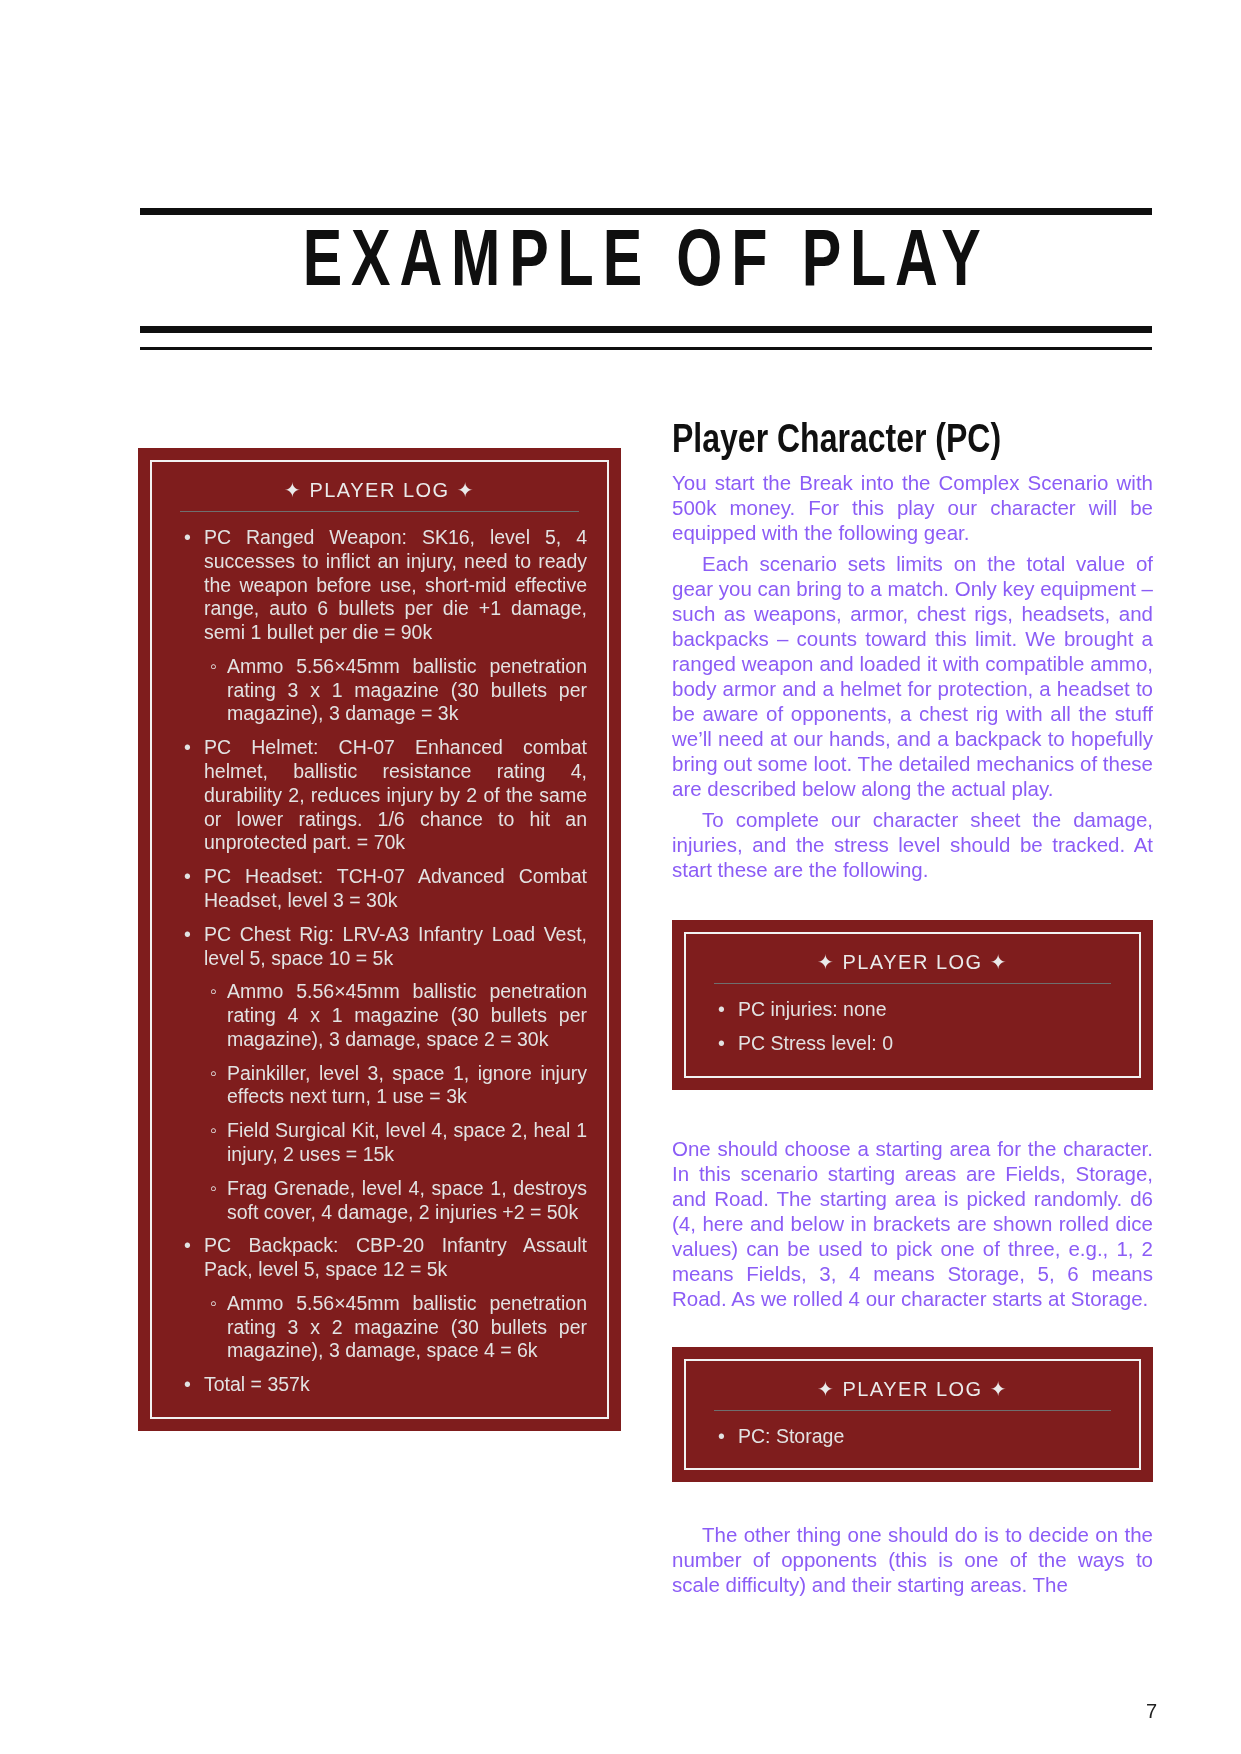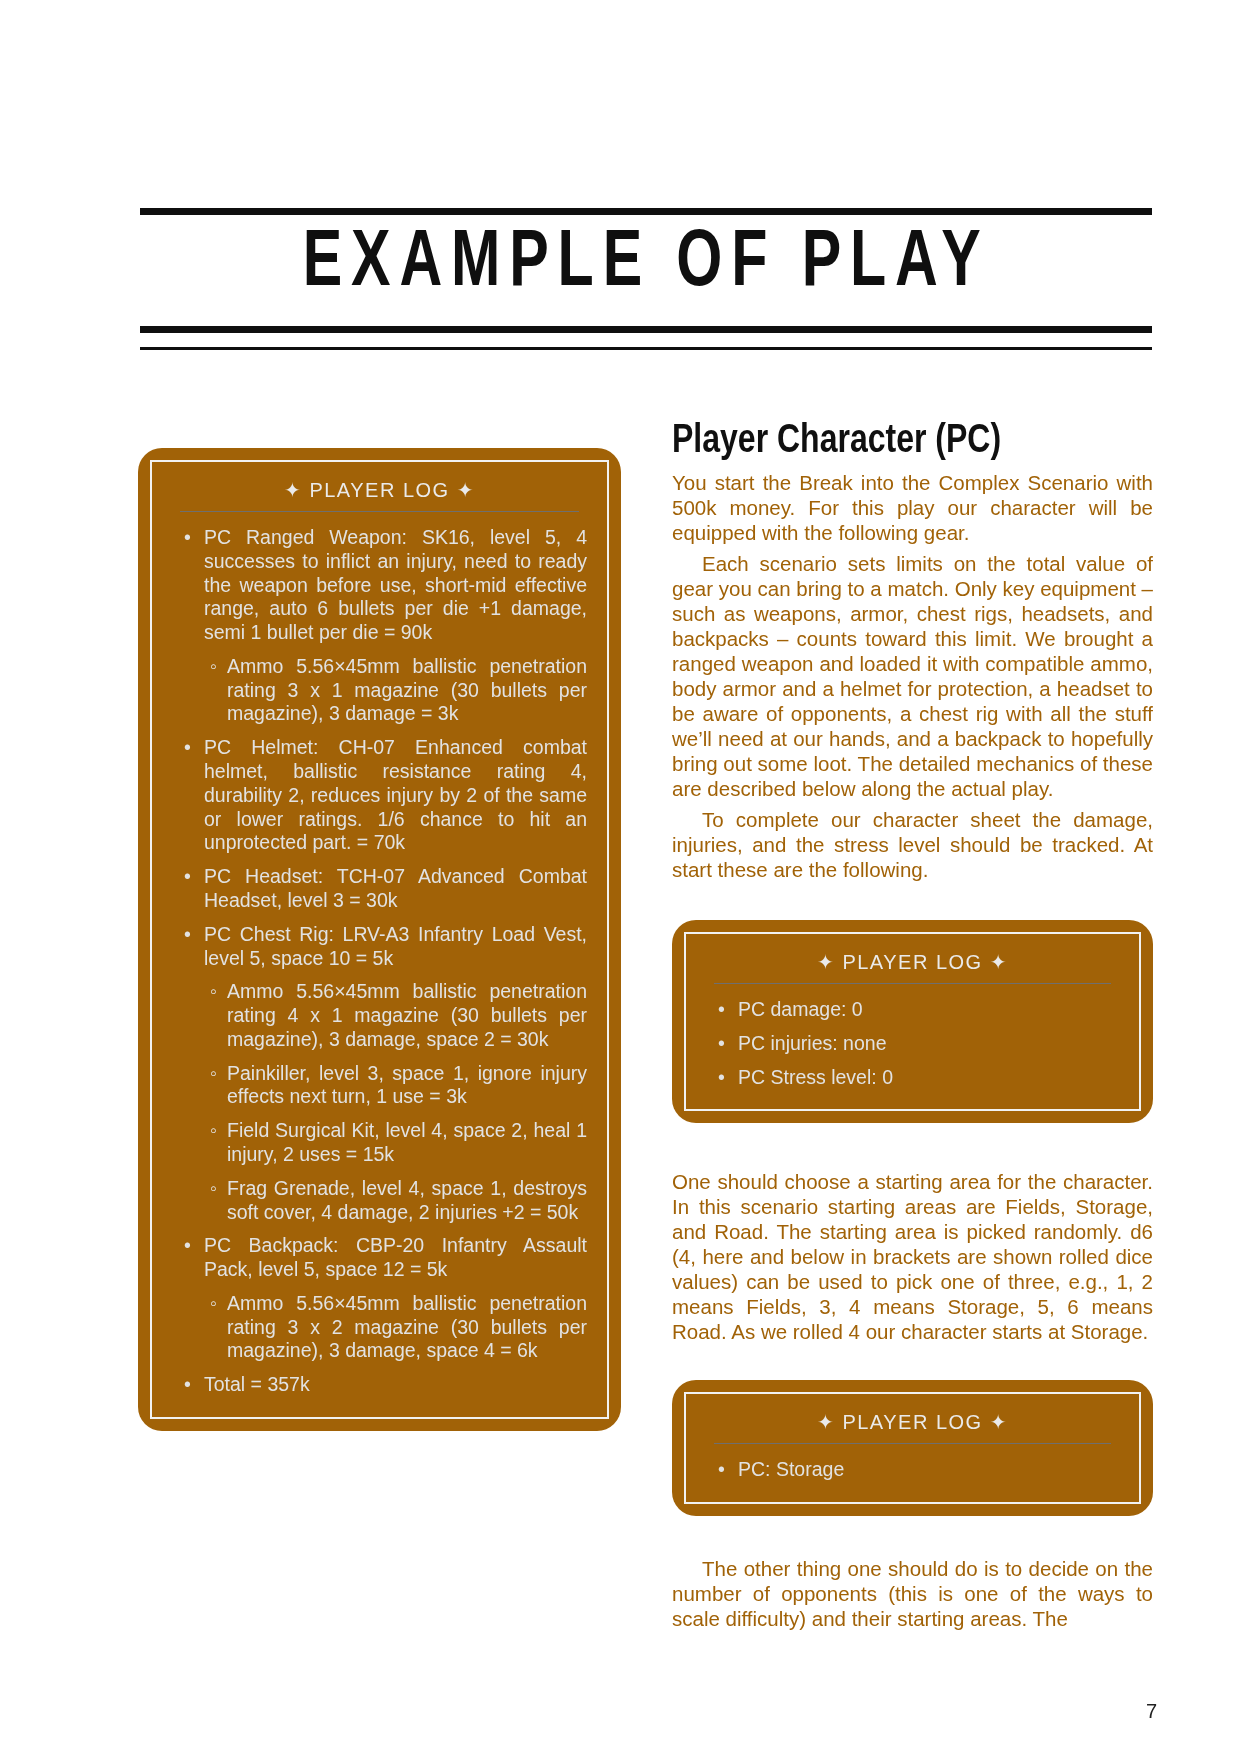--- a/index.html
+++ b/index.html
@@ -13,21 +13,21 @@
   .rule-thin   { top:327px; height:3px; }
 
   .big-title { position:absolute; left:140px; top:194px; width:1012px; text-align:center; }
   .big-title span {
     display:inline-block; transform:scaleX(0.74); transform-origin:center;
     font-size:80px; font-weight:bold; letter-spacing:12px; color:#0f0f0f;
     white-space:nowrap; line-height:1.1;
   }
 
   
-  .log-box { background:#a16207; padding:12px;border-radius:24px; }
+  .log-box { background:#7f1d1d; padding:12px; }
   .log-inner { border:2px solid #f2f2f2; padding:14px 20px 18px 20px; }
   .log-title {
     color:#eaeaea; text-align:center; font-size:20px; letter-spacing:1.5px;
     padding-bottom:9px; border-bottom:1px solid #6f6f6f; margin:2px 8px 14px 8px;
   }
   .log-list { list-style:none; margin:0; padding:0; }
   .log-list li {
     position:relative; color:#e2e2e2; font-size:19.5px; line-height:1.22;
     text-align:justify; margin-bottom:10px;
   }
@@ -39,21 +39,21 @@
 
   .left-col  { position:absolute; left:138px; top:428px; width:483px; }
   .right-col { position:absolute; left:672px; top:396px; width:481px; }
 
   .sec-heading { margin:0 0 10px 0; }
   .sec-heading span {
     display:inline-block; transform:scaleX(0.8); transform-origin:left center;
     font-size:40px; font-weight:bold; color:#101010; white-space:nowrap; line-height:1.1;
   }
   .right-col p {
-    font-size:20.5px; line-height:25px; text-align:justify; color:#a16207;
+    font-size:20.5px; line-height:25px; text-align:justify; color:#8b5cf6;
     margin:0 0 6px 0;
   }
   .right-col p.indent { text-indent:30px; }
 
   .status-box   { margin:38px 0 46px 0; }
   .location-box { margin:36px 0 40px 0; }
 
   .page-number { position:absolute; left:1146px; top:1680px; font-size:20px; color:#222222; }
 </style>
 </head>
@@ -98,21 +98,20 @@
       <span>Player Character (PC)</span>
     </h2>
     <p>You start the Break into the Complex Scenario with 500k money. For this play our character will be equipped with the following gear.</p>
     <p class="indent">Each scenario sets limits on the total value of gear you can bring to a match. Only key equipment – such as weapons, armor, chest rigs, headsets, and backpacks – counts toward this limit. We brought a ranged weapon and loaded it with compatible ammo, body armor and a helmet for protection, a headset to be aware of opponents, a chest rig with all the stuff we’ll need at our hands, and a backpack to hopefully bring out some loot. The detailed mechanics of these are described below along the actual play.</p>
     <p class="indent">To complete our character sheet the damage, injuries, and the stress level should be tracked. At start these are the following.</p>
 
     <div class="log-box status-box">
       <div class="log-inner">
         <div class="log-title">✦ PLAYER LOG ✦</div>
         <ul class="log-list">
-          <li class="lvl1">PC damage: 0</li>
           <li class="lvl1">PC injuries: none</li>
           <li class="lvl1">PC Stress level: 0</li>
         </ul>
       </div>
     </div>
 
     <p>One should choose a starting area for the character. In this scenario starting areas are Fields, Storage, and Road. The starting area is picked randomly. d6 (4, here and below in brackets are shown rolled dice values) can be used to pick one of three, e.g., 1, 2 means Fields, 3, 4 means Storage, 5, 6 means Road. As we rolled 4 our character starts at Storage.</p>
 
     <div class="log-box location-box">
       <div class="log-inner">

